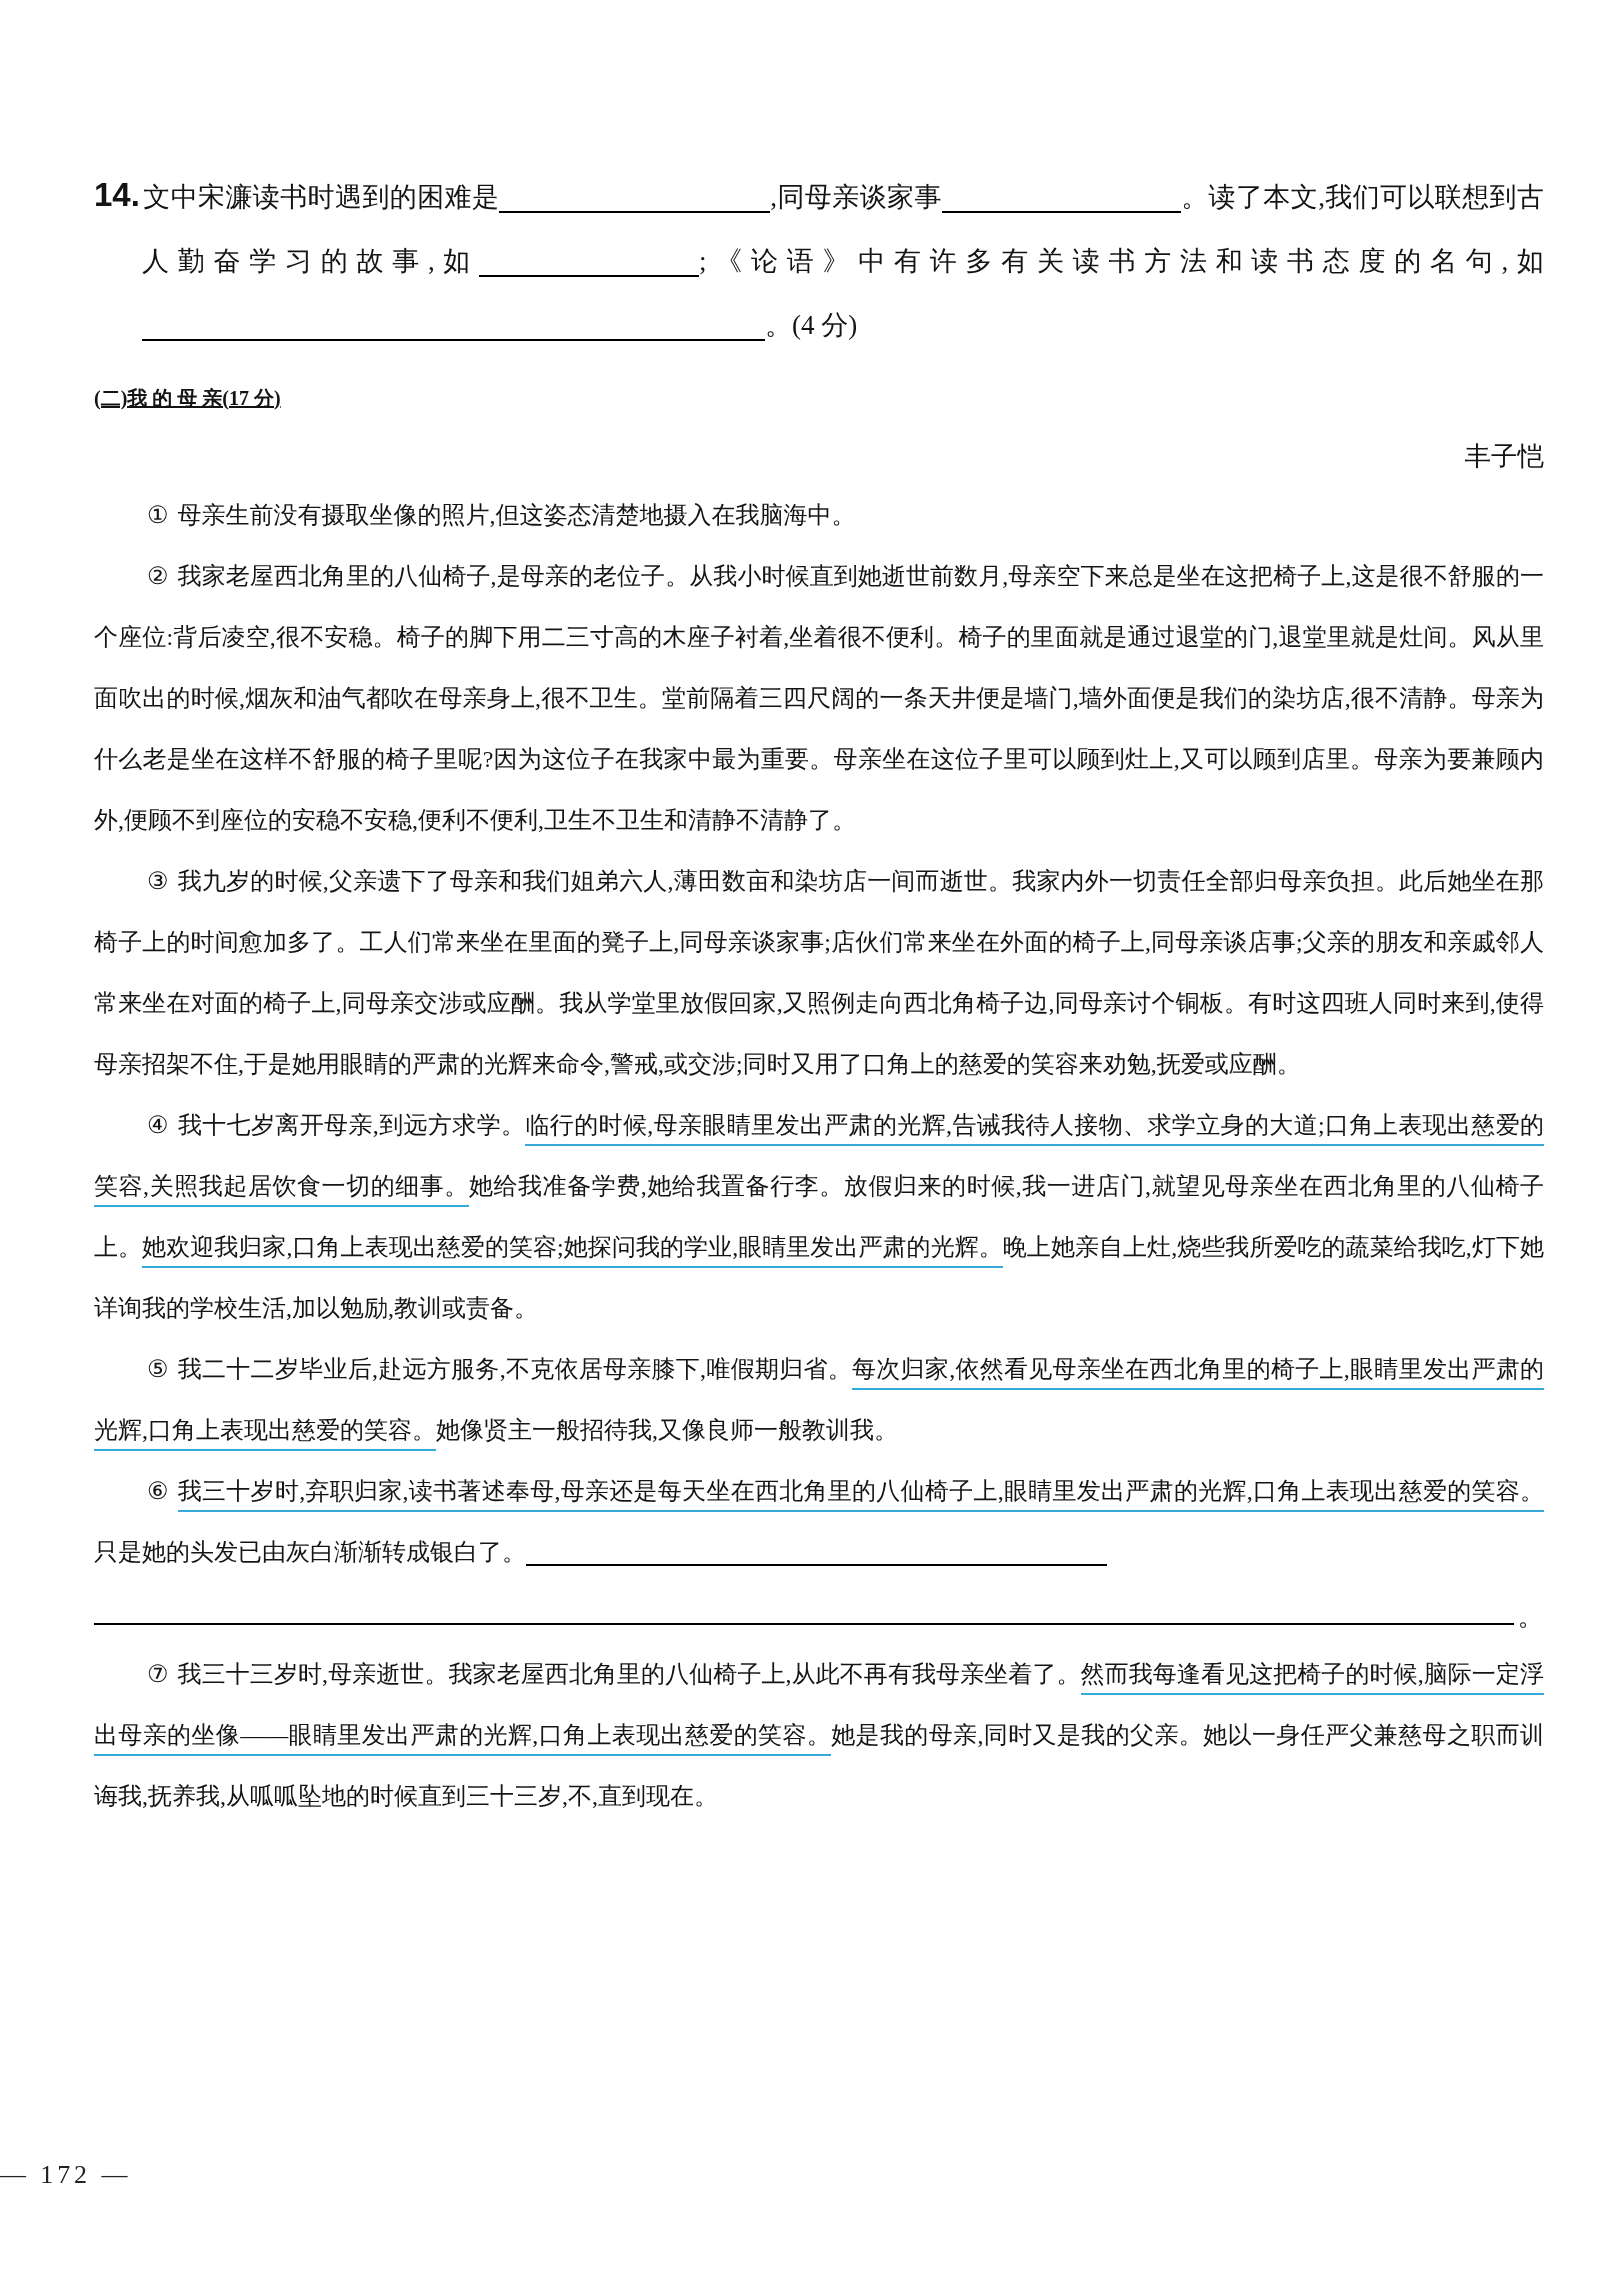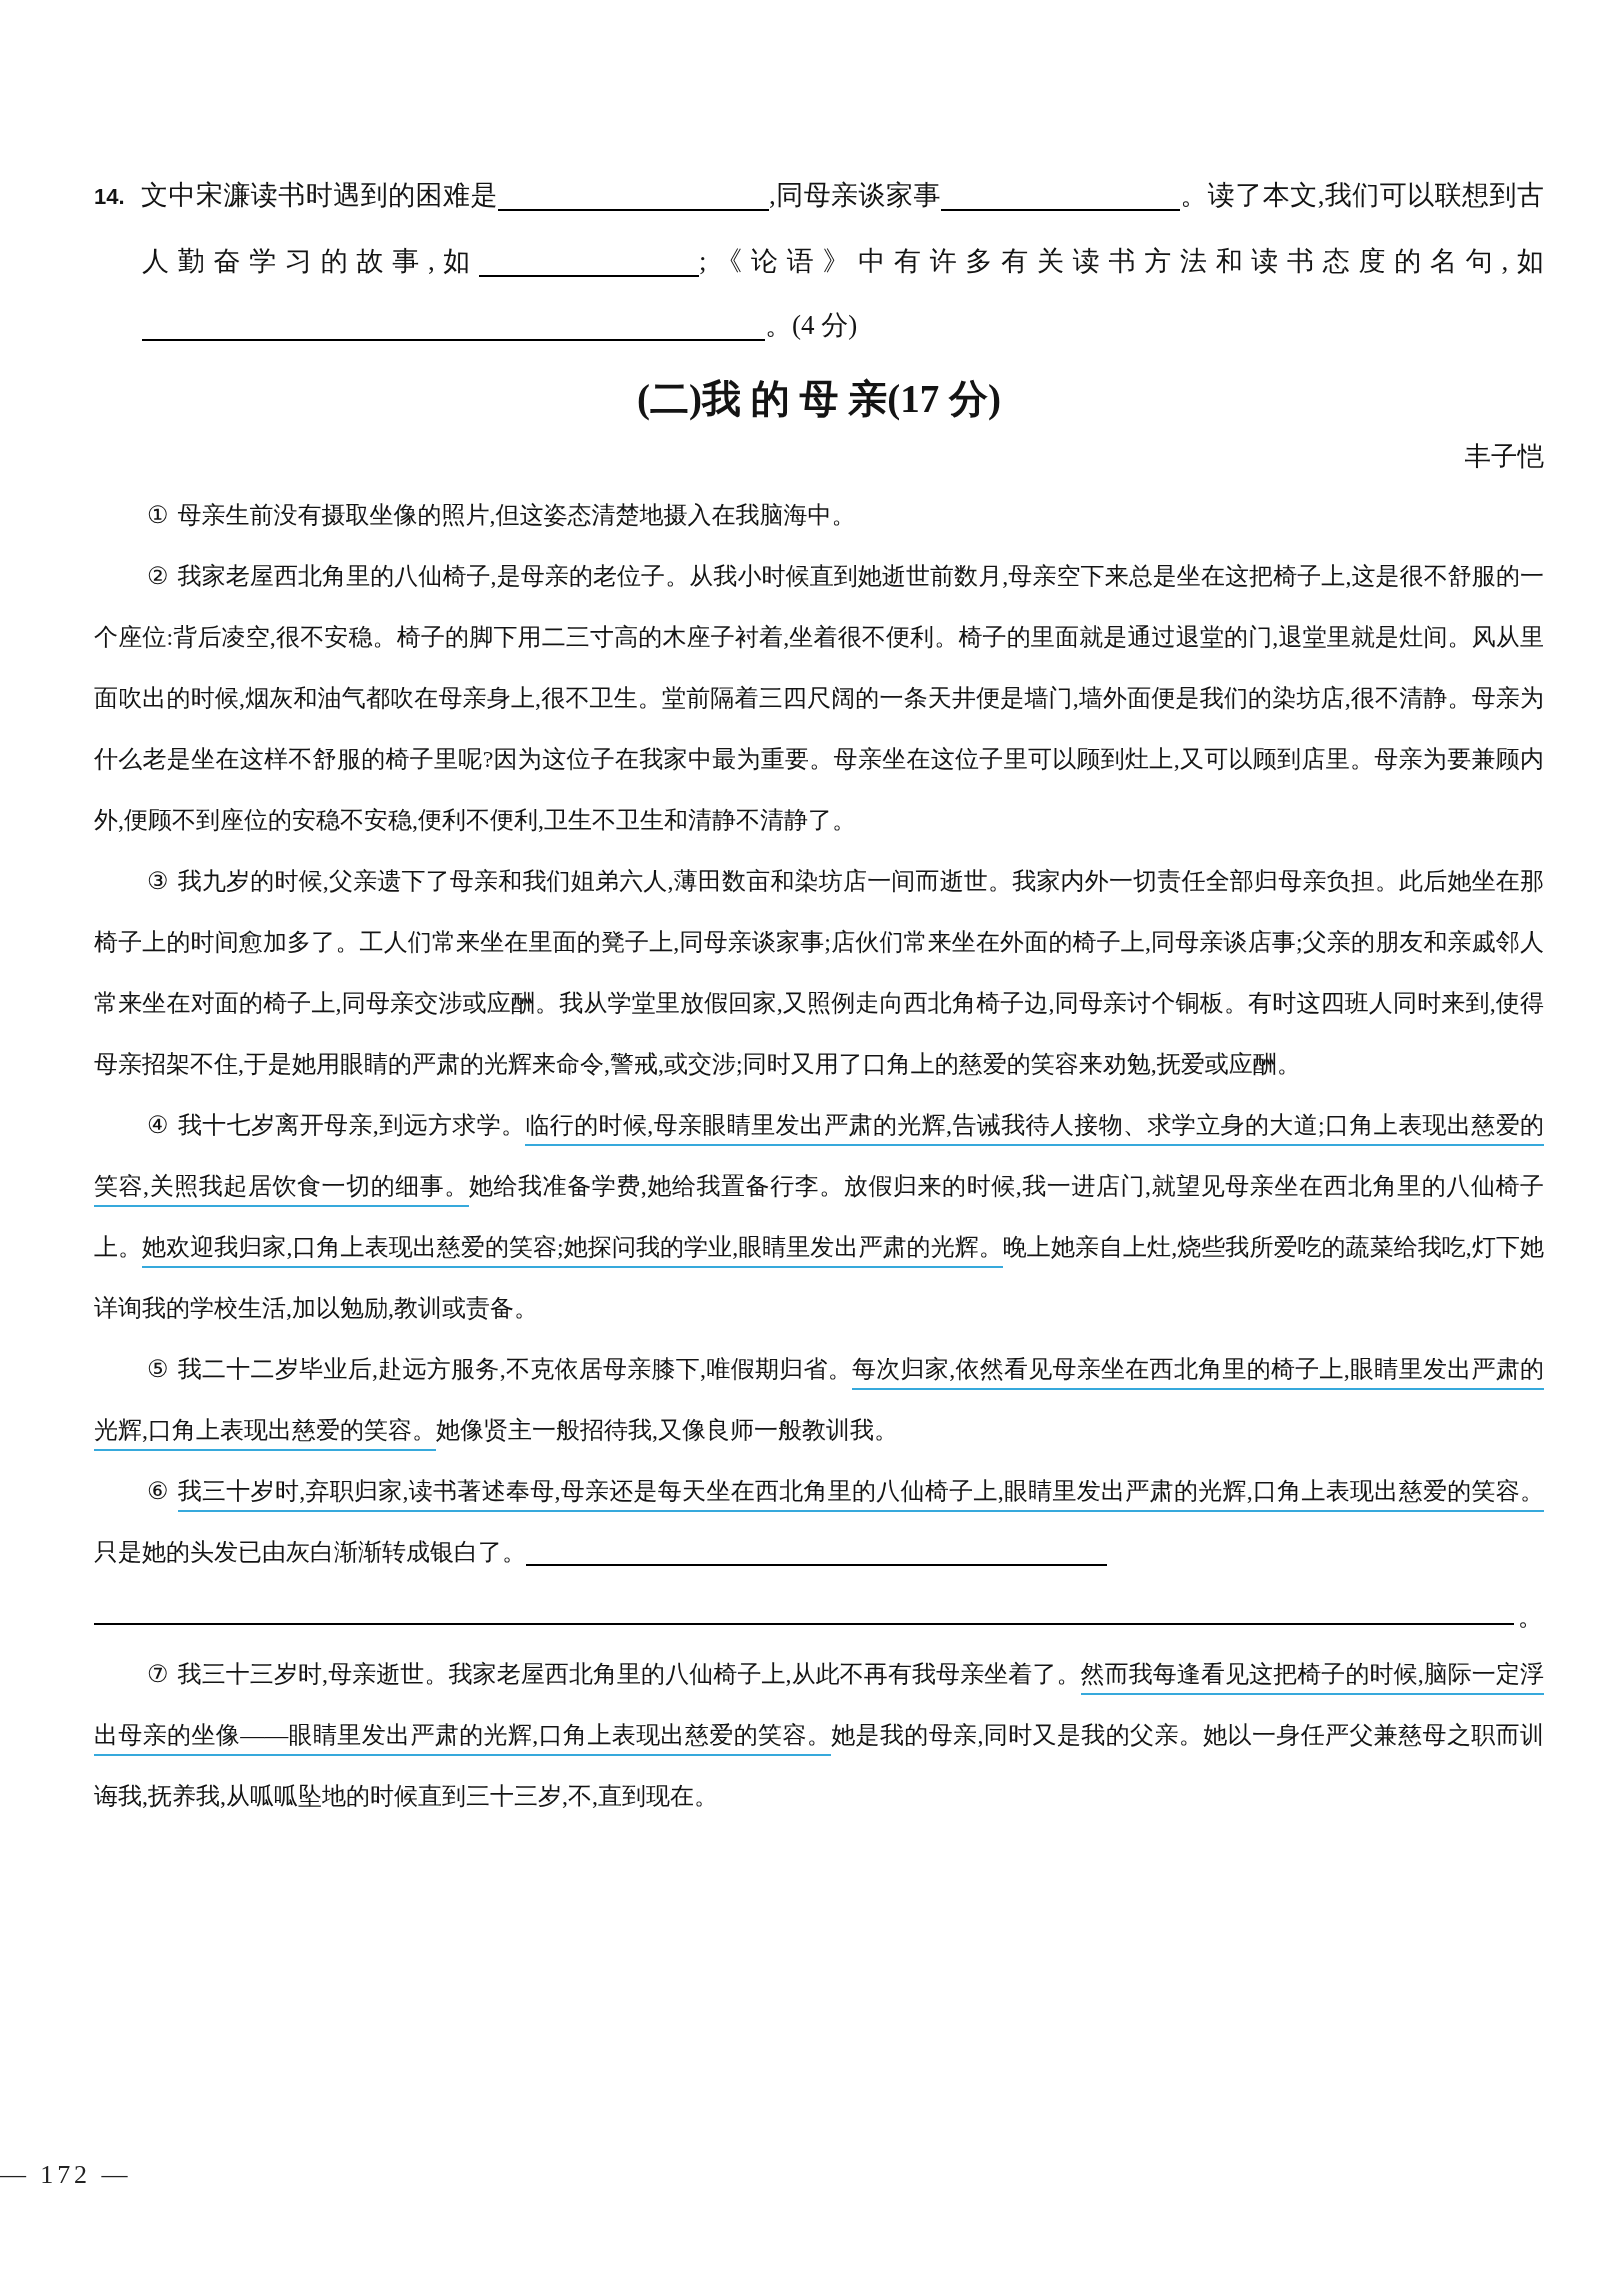--- a/index.html
+++ b/index.html
@@ -21,40 +21,41 @@
   .q14{
     font-size:27px;
     line-height:64px;
     text-align:justify;
     padding-left:48px;
     text-indent:-48px;
   }
   .qnum{
     font-family:"Liberation Sans","DejaVu Sans",sans-serif;
     font-weight:bold;
-    font-size:22px;
-    margin-right:16px;
+    font-size:33px;
+    margin-right:3px;
   }
   .bl{
     display:inline-block;
     border-bottom:2.6px solid #000;
     height:19.4px;
     vertical-align:-6.5px;
   }
   .w420{width:271px}
   .w370{width:239px}
   .w340{width:220px}
   .w965{width:623px}
   .w900{width:581px}
   .ptitle{
     margin:11.6px 0 0 0;
-    text-align:center;
-    font-size:39px;
+    text-align:left;
+    font-size:20px;
     font-weight:bold;
     line-height:59px;
+    text-decoration:underline;
   }
   .pauthor{
     text-align:right;
     font-size:26.5px;
     line-height:57px;
   }
   .para{
     margin:0;
     font-size:24px;
     line-height:61px;

